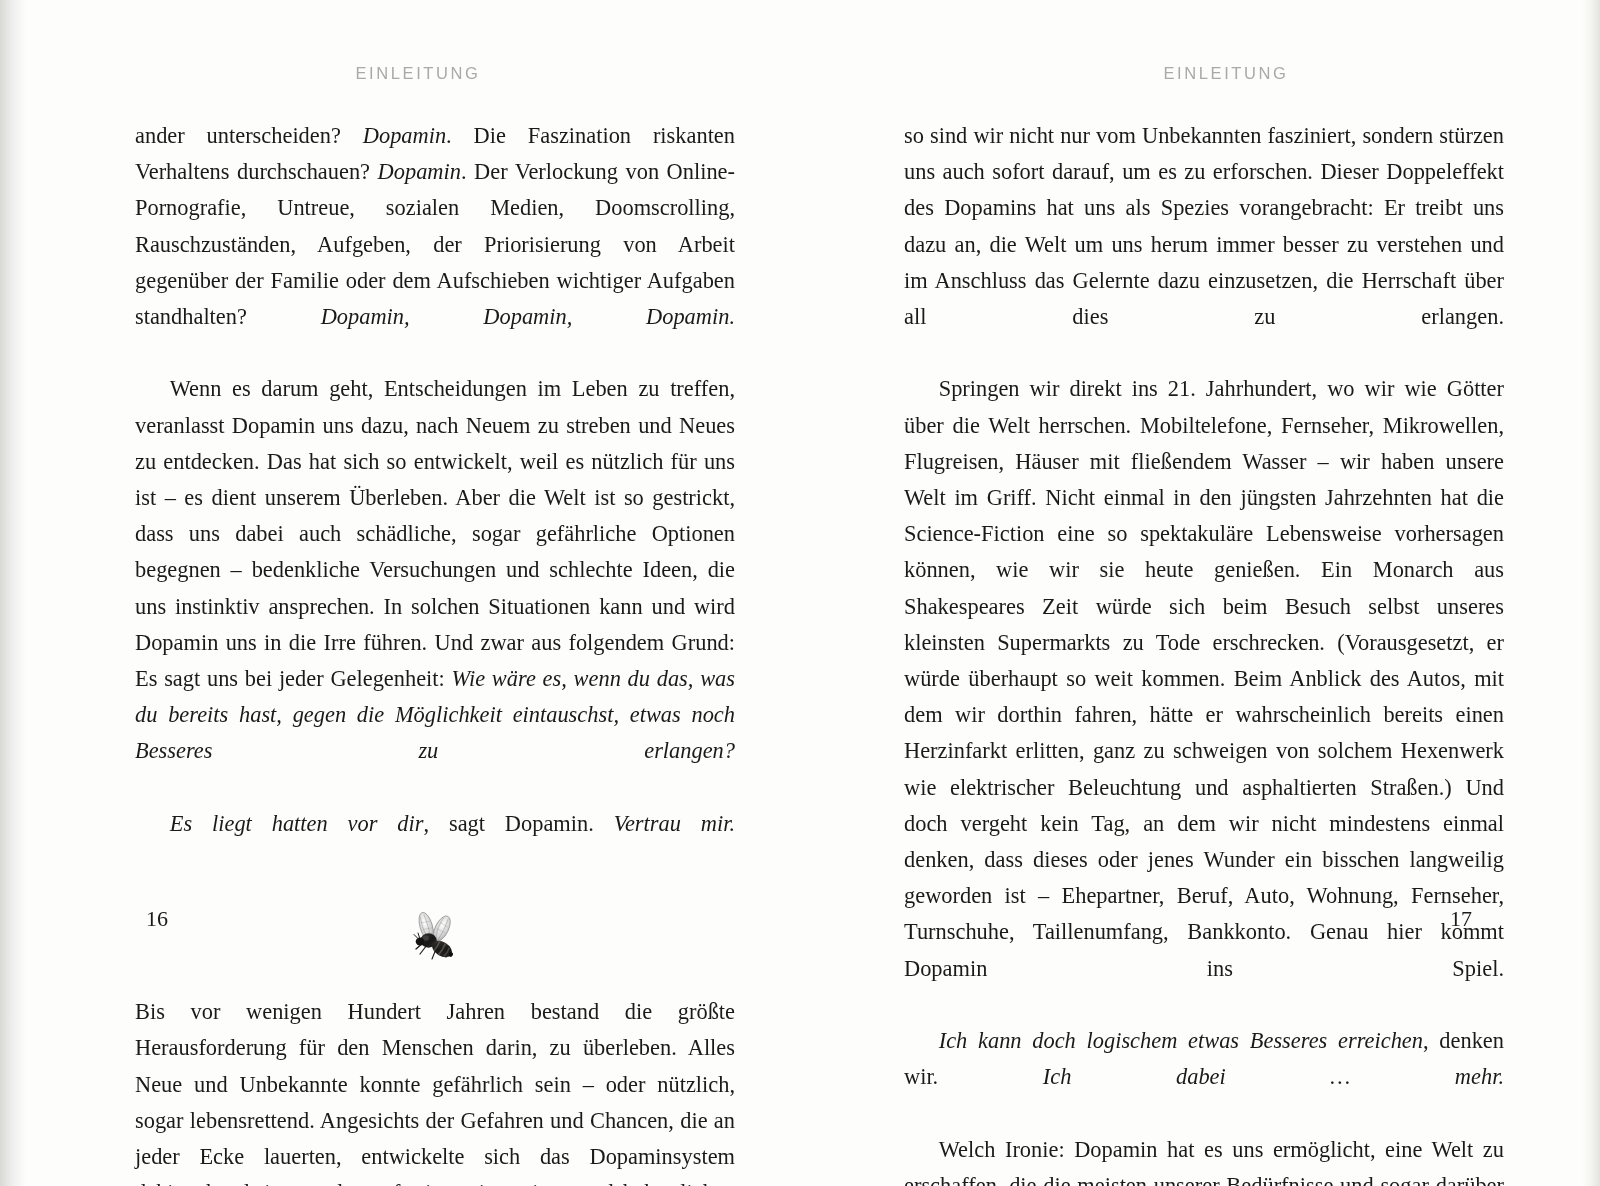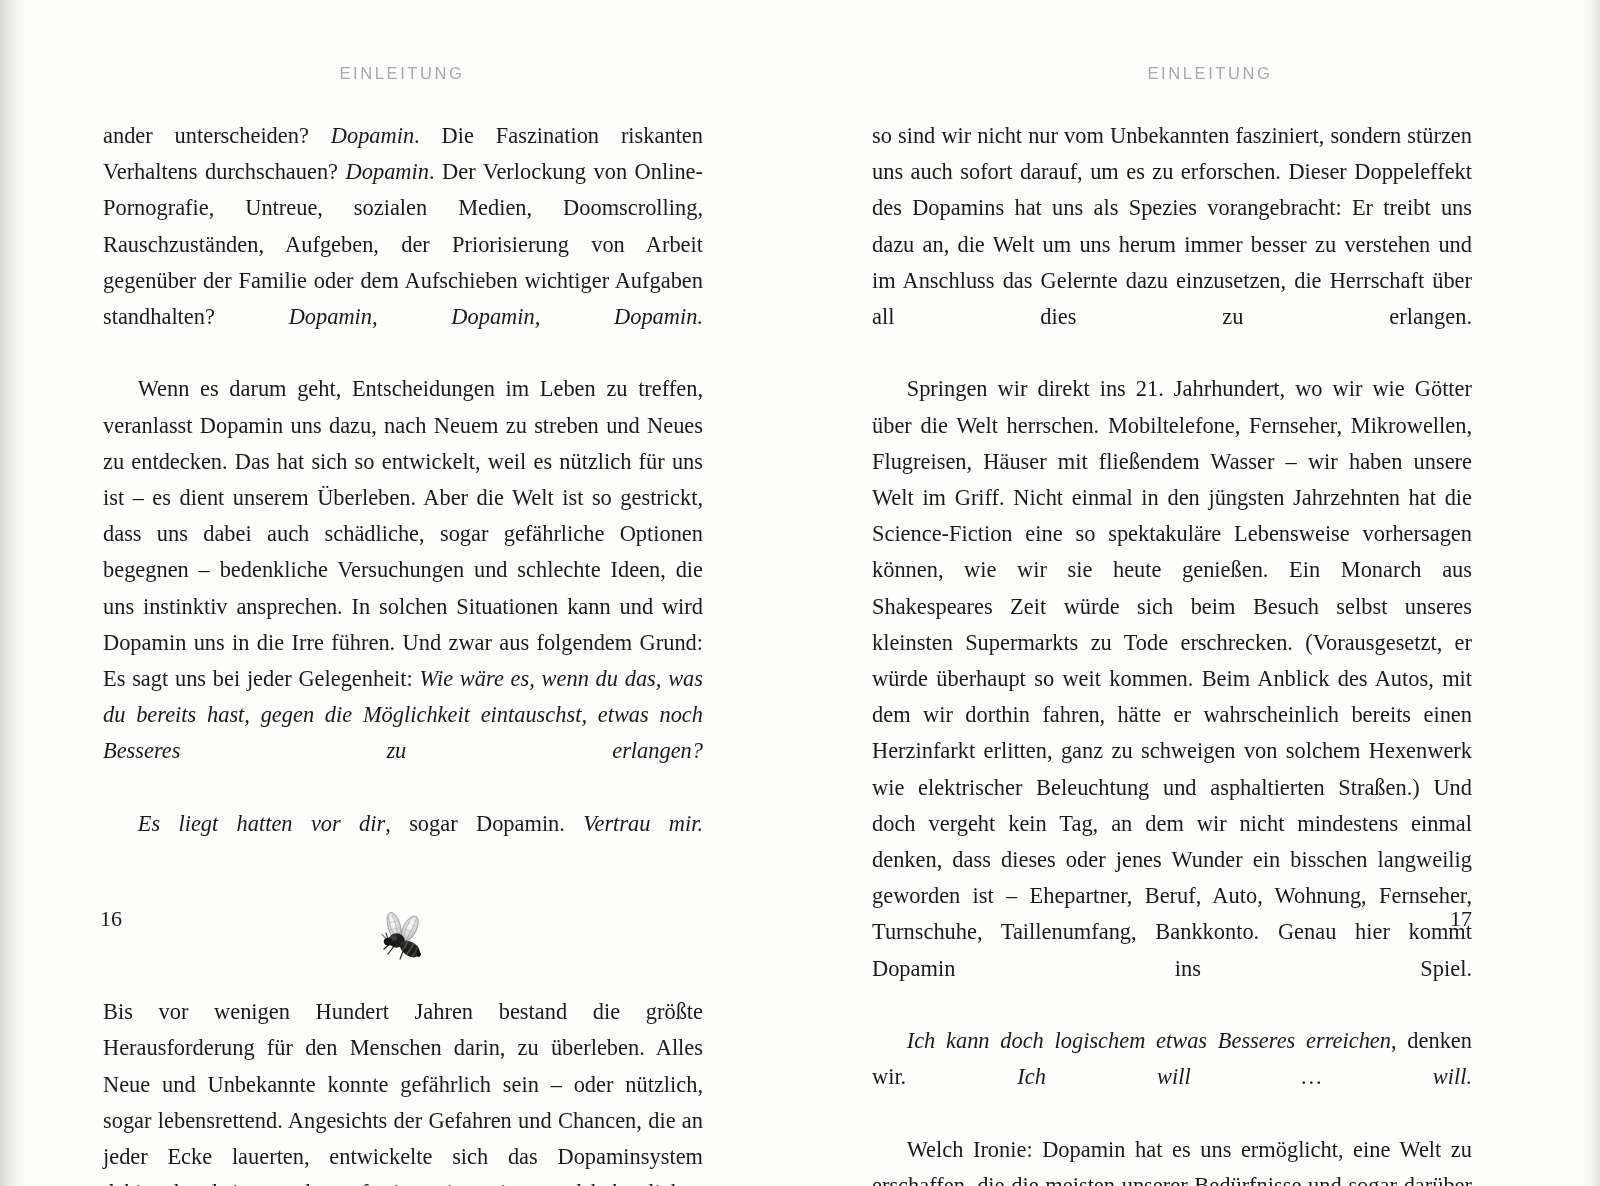--- a/index.html
+++ b/index.html
@@ -37,20 +37,21 @@
   .spread {
     position: absolute;
     inset: 0;
     display: flex;
   }
   .page-leaf {
     position: relative;
     width: 800px;
     height: 1050px;
     box-sizing: border-box;
+    margin-left: 32px;
   }
 
   .running-head {
     position: absolute;
     top: 64px;
     left: 0;
     width: 100%;
     text-align: center;
     font-family: "Liberation Sans", "DejaVu Sans", sans-serif;
     font-size: 16.5px;
@@ -104,21 +105,21 @@
   }
   .ornament svg { display: block; }
 
   .folio {
     position: absolute;
     bottom: 118px;
     font-size: 22px;
     color: #1a1a1a;
     font-family: "Liberation Serif", "DejaVu Serif", serif;
   }
-  .leaf-left .folio { left: 100px; }
+  .leaf-left .folio { left: 114px; }
   .leaf-right .folio { right: 128px; font-family: Liberation Serif, serif; }
 </style>
 </head>
 <body>
 
 <div id="page">
   <div class="spread">
 
     <div class="page-leaf leaf-left">
 
@@ -128,21 +129,21 @@
 
         <p class="para">
           <span>ander unterscheiden? </span><em>Dopamin</em><span>. Die Faszination riskanten Verhaltens durchschauen? </span><em>Dopamin</em><span>. Der Verlockung von Online-Pornografie, Untreue, sozialen Medien, Doomscrolling, Rauschzuständen, Aufgeben, der Priorisierung von Arbeit gegenüber der Familie oder dem Aufschieben wichtiger Aufgaben standhalten? </span><em>Dopamin, Dopamin, Dopamin.</em>
         </p>
 
         <p class="para indent">
           <span>Wenn es darum geht, Entscheidungen im Leben zu treffen, veranlasst Dopamin uns dazu, nach Neuem zu streben und Neues zu entdecken. Das hat sich so entwickelt, weil es nützlich für uns ist – es dient unserem Überleben. Aber die Welt ist so gestrickt, dass uns dabei auch schädliche, sogar gefährliche Optionen begegnen – bedenkliche Versuchungen und schlechte Ideen, die uns instinktiv ansprechen. In solchen Situationen kann und wird Dopamin uns in die Irre führen. Und zwar aus folgendem Grund: Es sagt uns bei jeder Gelegenheit: </span><em>Wie wäre es, wenn du das, was du bereits hast, gegen die Möglichkeit eintauschst, etwas noch Besseres zu erlangen?</em>
         </p>
 
         <p class="para indent">
-          <em>Es liegt hatten vor dir</em><span>, sogar Dopamin. </span><em>Vertrau mir.</em>
+          <em>Es liegt hatten vor dir</em><span>, sagt Dopamin. </span><em>Vertrau mir.</em>
         </p>
 
         <div class="ornament">
           <svg width="58" height="54" viewBox="0 0 58 54" aria-hidden="true">
             <defs>
               <radialGradient id="wingGrad" cx="45%" cy="35%" r="70%">
                 <stop offset="0%" stop-color="#ffffff" stop-opacity="0.95"></stop>
                 <stop offset="70%" stop-color="#c9c9c9" stop-opacity="0.85"></stop>
                 <stop offset="100%" stop-color="#9a9a9a" stop-opacity="0.9"></stop>
               </radialGradient>
@@ -209,21 +210,21 @@
 
         <p class="para">
           <span>so sind wir nicht nur vom Unbekannten fasziniert, sondern stürzen uns auch sofort darauf, um es zu erforschen. Dieser Doppeleffekt des Dopamins hat uns als Spezies vorangebracht: Er treibt uns dazu an, die Welt um uns herum immer besser zu verstehen und im Anschluss das Gelernte dazu einzusetzen, die Herrschaft über all dies zu erlangen.</span>
         </p>
 
         <p class="para indent">
           <span>Springen wir direkt ins 21. Jahrhundert, wo wir wie Götter über die Welt herrschen. Mobiltelefone, Fernseher, Mikrowellen, Flugreisen, Häuser mit fließendem Wasser – wir haben unsere Welt im Griff. Nicht einmal in den jüngsten Jahrzehnten hat die Science-Fiction eine so spektakuläre Lebensweise vorhersagen können, wie wir sie heute genießen. Ein Monarch aus Shakespeares Zeit würde sich beim Besuch selbst unseres kleinsten Supermarkts zu Tode erschrecken. (Vorausgesetzt, er würde überhaupt so weit kommen. Beim Anblick des Autos, mit dem wir dorthin fahren, hätte er wahrscheinlich bereits einen Herzinfarkt erlitten, ganz zu schweigen von solchem Hexenwerk wie elektrischer Beleuchtung und asphaltierten Straßen.) Und doch vergeht kein Tag, an dem wir nicht mindestens einmal denken, dass dieses oder jenes Wunder ein bisschen langweilig geworden ist – Ehepartner, Beruf, Auto, Wohnung, Fernseher, Turnschuhe, Taillenumfang, Bankkonto. Genau hier kommt Dopamin ins Spiel.</span>
         </p>
 
         <p class="para indent">
-          <em>Ich kann doch logischem etwas Besseres erreichen</em><span>, denken wir. </span><em>Ich will … will.</em>
+          <em>Ich kann doch logischem etwas Besseres erreichen</em><span>, denken wir. </span><em>Ich dabei … mehr.</em>
         </p>
 
         <p class="para indent">
           <span>Welch Ironie: Dopamin hat es uns ermöglicht, eine Welt zu erschaffen, die die meisten unserer Bedürfnisse und sogar darüber hinausgehende Wünsche erfüllt, und hat dabei diese Welt so weit von unmittelbaren Gefahren befreit, dass wir heute nur noch selten die blitzschnelle Reaktion und extreme Intensität von Dopamin benötigen. Da Evolution aber sehr langsam stattfindet, stehen wir nun vor einem neuen Problem: Vieles, was Dopamin leistet, ist heute nicht nur unnötig, sondern sogar problematisch. Nachdem sie ihren Zweck erfüllt hatten, ver-</span>
         </p>
 
       </div>
 
       <div class="folio">17</div>
     </div>

